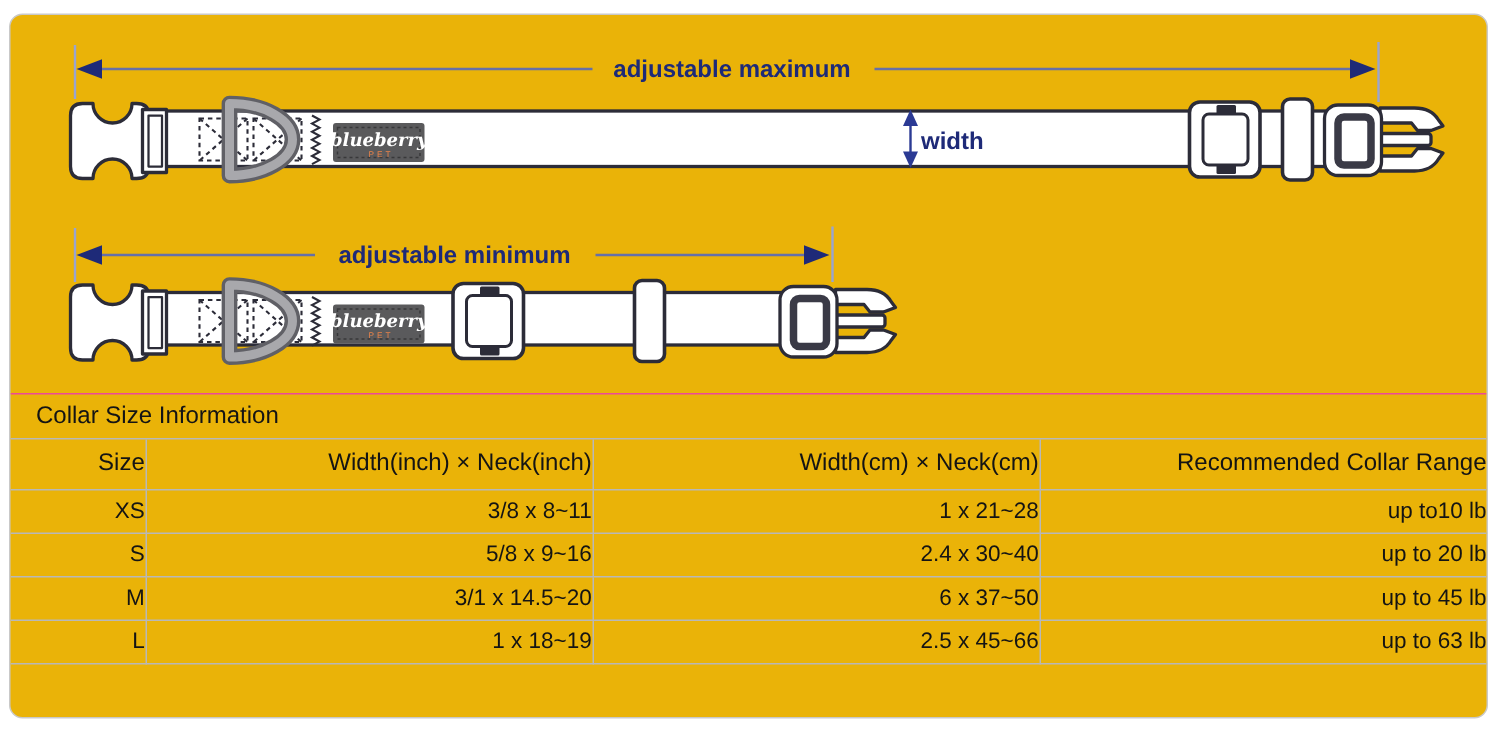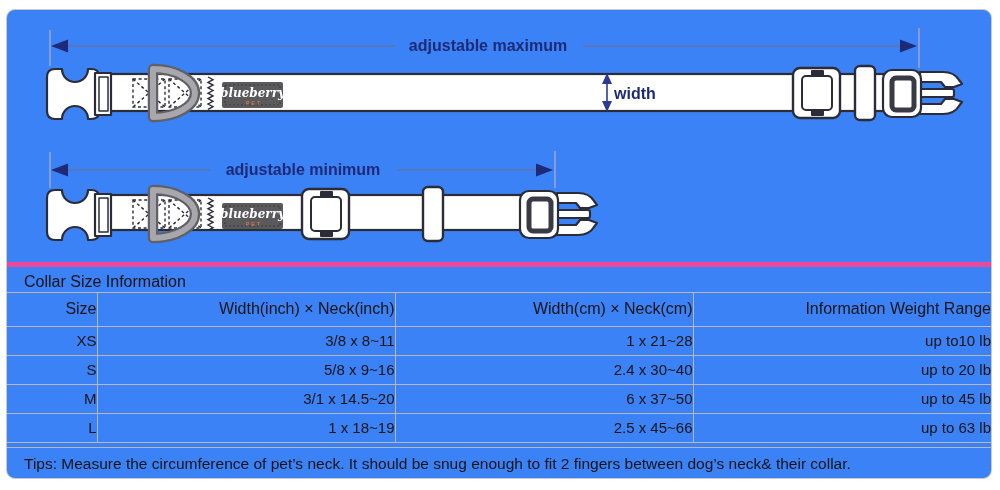--- a/index.html
+++ b/index.html
@@ -1,24 +1,24 @@
 <!DOCTYPE html>
 <html><head>
 <meta charset="utf-8">
 <style>
   * { box-sizing: border-box; margin: 0; padding: 0; }
   html,body { width:1000px; height:490px; background:#ffffff; font-family:"Liberation Sans", sans-serif; position:relative; overflow:hidden; }
   .frame {
     position:absolute; left:6px; top:9px; width:986px; height:470px;
-    border:1px solid #c9c9c9; border-radius:9px; background:#3b82f6; overflow:hidden;
+    border:1px solid #c9c9c9; border-radius:9px; background:#eab308; overflow:hidden;
   }
   .diagrams { position:absolute; left:0; top:0; width:984px; height:252px; display:block; }
   .title-row {
     position:absolute; left:0; top:252px; width:100%; height:31px;
-    border-top:5px solid #ec4899; border-bottom:1px solid #b8b8b8;
+    border-top:1px solid #ec4899; border-bottom:1px solid #b8b8b8;
     line-height:29px; padding-left:17px; font-size:16px; color:#141414;
   }
   table.size-table { position:absolute; left:0; top:283px; width:984px; border-collapse:collapse; table-layout:fixed; }
   .size-table th, .size-table td {
     border-bottom:1px solid #b8b8b8; border-right:1px solid #b8b8b8;
     text-align:right; vertical-align:middle; color:#141414; font-weight:normal;
     padding:0;
   }
   .size-table th:last-child, .size-table td:last-child { border-right:none; }
   .size-table th { height:33px; font-size:16px; }
@@ -171,21 +171,21 @@
   </svg>
 
   <div class="title-row">Collar Size Information</div>
 
   <table class="size-table">
     <thead>
       <tr>
         <th class="col-size">Size</th>
         <th class="col-inch">Width(inch)  ×  Neck(inch)</th>
         <th class="col-cm">Width(cm)  ×  Neck(cm)</th>
-        <th>Information Weight Range</th>
+        <th>Recommended Collar Range</th>
       </tr>
     </thead>
     <tbody>
       <tr>
         <td>XS</td>
         <td>3/8 x 8~11</td>
         <td>1 x 21~28</td>
         <td>up to10 lb</td>
       </tr>
       <tr>
@@ -202,15 +202,14 @@
       </tr>
       <tr>
         <td>L</td>
         <td>1 x 18~19</td>
         <td>2.5 x 45~66</td>
         <td>up to 63 lb</td>
       </tr>
     </tbody>
   </table>
 
-  <div class="tips-row">Tips: Measure the circumference of pet’s neck. It should be snug enough to fit 2 fingers between dog’s neck&amp; their collar.</div>
 
 </div>
 
 </body></html>

